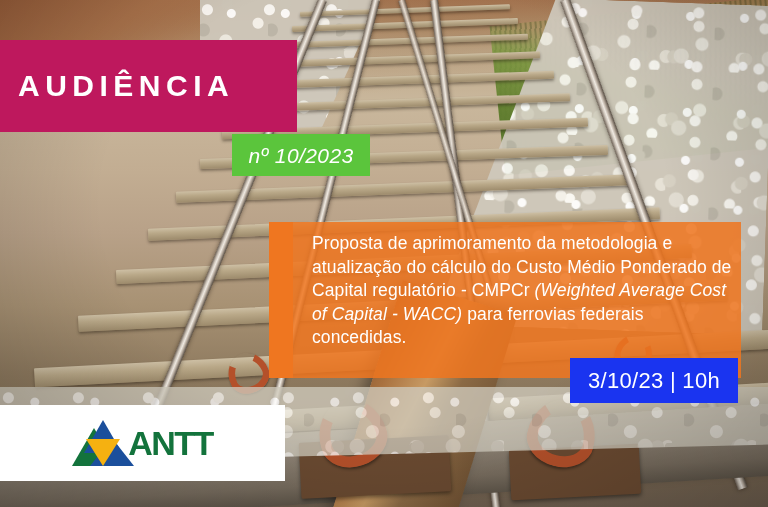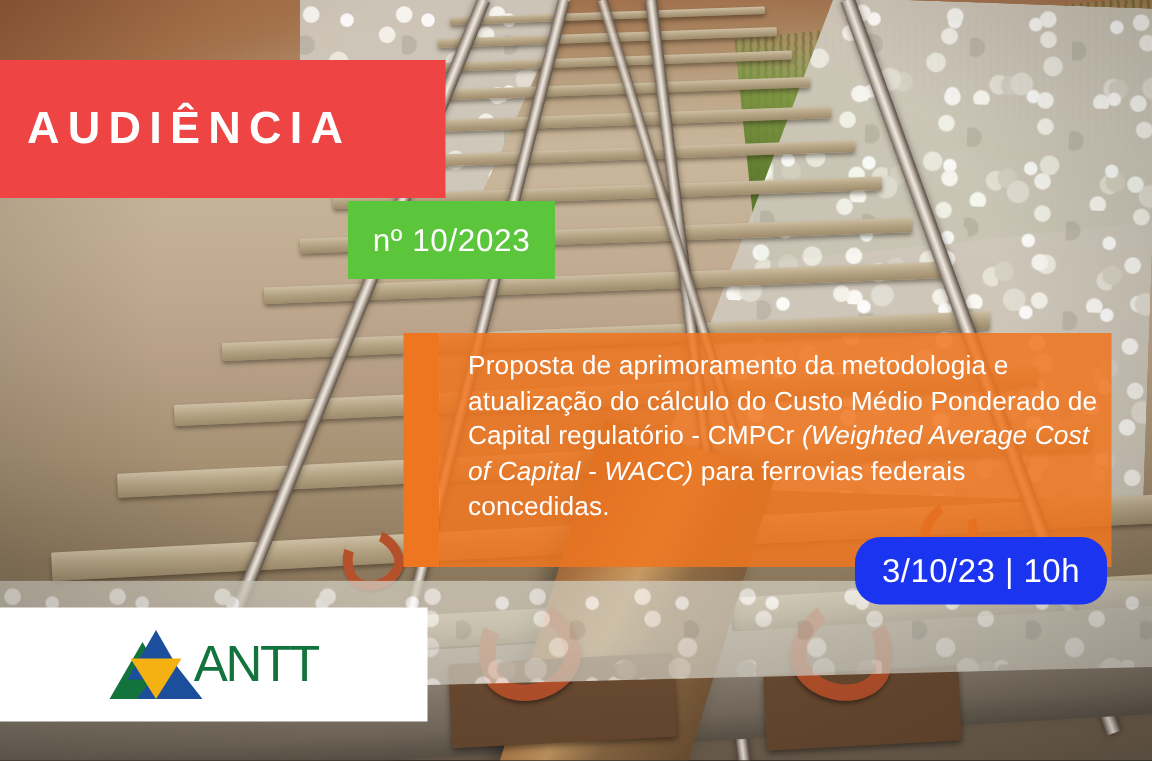--- a/index.html
+++ b/index.html
@@ -169,46 +169,47 @@
     pointer-events: none;
   }
 
   
   .purple-banner {
     position: absolute;
     left: 0;
     top: 40px;
     width: 297px;
     height: 92px;
-    background: #ef4444;
+    background: #be185d;
     display: flex;
     flex-direction: column;
     justify-content: center;
     padding-left: 18px;
     box-sizing: border-box;
   }
   .purple-banner .line {
     color: #ffffff;
     font-weight: bold;
     font-size: 30px;
     line-height: 34px;
     letter-spacing: 5.5px;
     white-space: nowrap;
   }
 
   .green-badge {
     position: absolute;
     left: 232px;
     top: 134px;
     width: 138px;
-    height: 52px;
+    height: 42px;
     background: #5BC53C;
     display: flex;
     align-items: center;
     justify-content: center;
+    font-style: italic;
   }
   .green-badge span {
     color: #ffffff;
     font-size: 21px;
     line-height: 21px;
     letter-spacing: 0.4px;
     white-space: nowrap;
   }
 
   .orange-block {
@@ -248,21 +249,20 @@
   .blue-badge {
     position: absolute;
     left: 570px;
     top: 358px;
     width: 168px;
     height: 45px;
     background: #1A34F0;
     display: flex;
     align-items: center;
     justify-content: center;
-    border-radius: 17px;
   }
   .blue-badge span {
     color: #ffffff;
     font-size: 22px;
     line-height: 22px;
     letter-spacing: 0.3px;
     white-space: nowrap;
   }
 
   .logo-bar {
@@ -276,21 +276,21 @@
     align-items: center;
     justify-content: center;
   }
   .logo-wrap {
     display: flex;
     align-items: center;
     gap: 0px;
   }
   .logo-mark { display: block; }
   .logo-word {
-    font-weight: normal;
+    font-weight: bold;
     font-size: 34px;
     line-height: 34px;
     color: #13733C;
     letter-spacing: -1.5px;
     margin-left: -6px;
   }
 </style>
 </head>
 <body>
 

